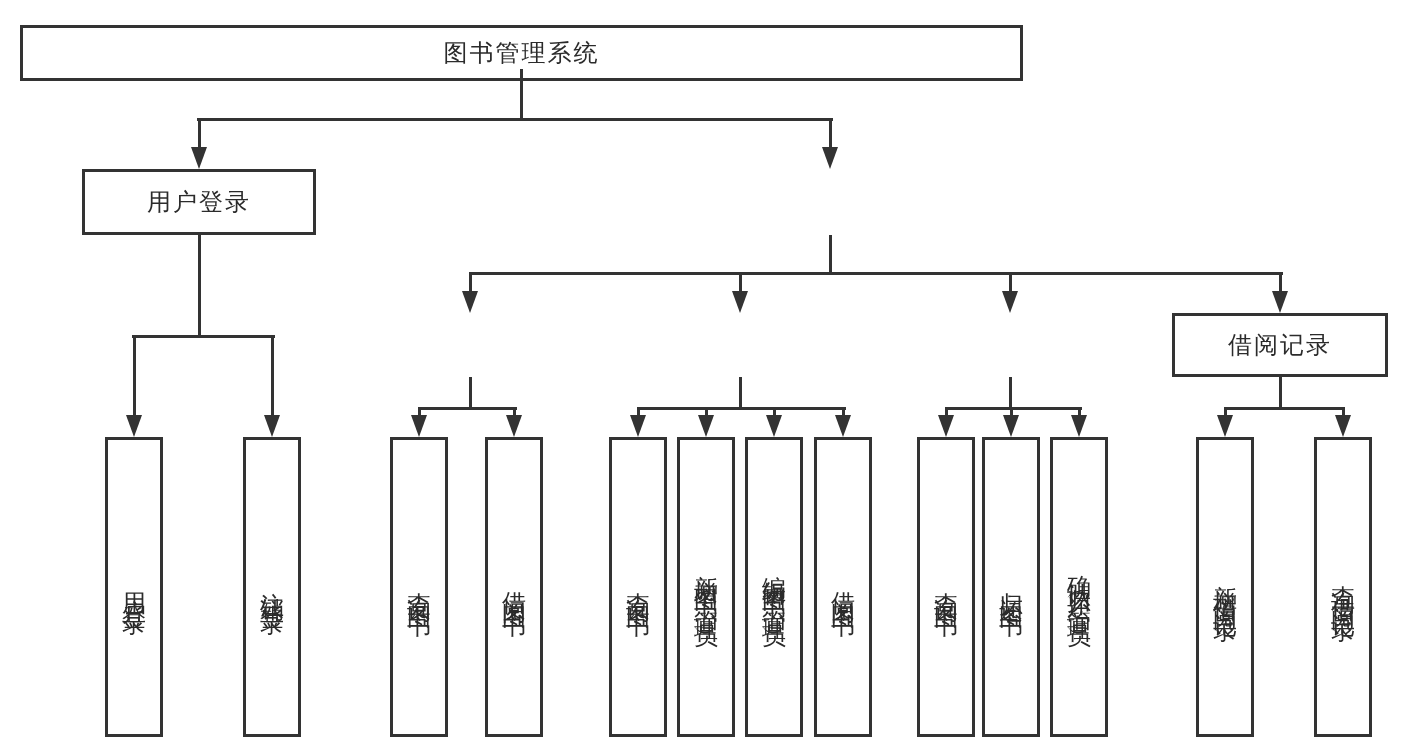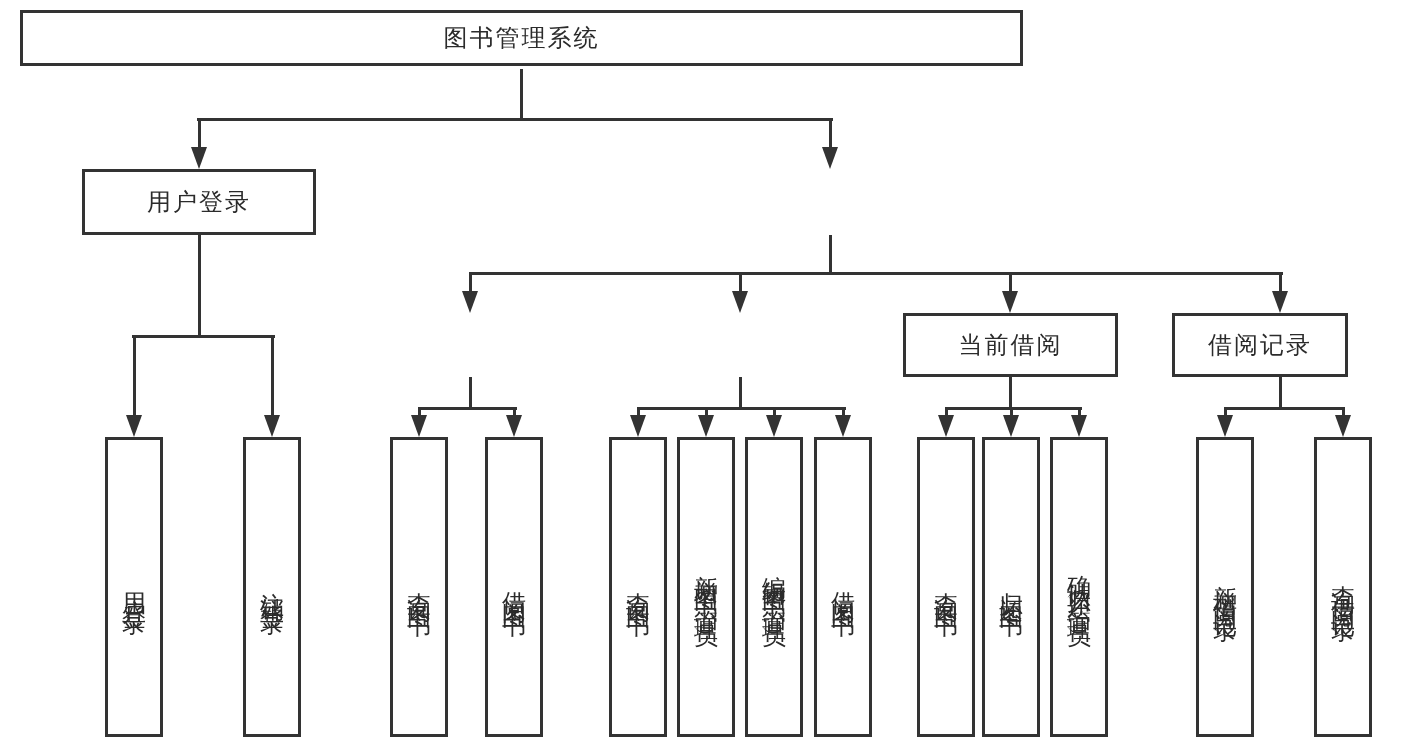--- a/index.html
+++ b/index.html
@@ -28,26 +28,25 @@
   .wm{
     position:absolute;left:1183px;top:714px;
     color:var(--wm,#9e9e9e);font-size:18px;letter-spacing:1px;white-space:nowrap;
   }
 </style>
 </head>
 <body>
 
 <div class="canvas">
 
-  <div class="box" style="left:20px;top:10px;width:1003px;height:56px">图书管理系统</div>
+  <div class="box" style="left:20px;top:25px;width:1003px;height:56px">图书管理系统</div>
 
   <div class="box" style="left:82px;top:169px;width:234px;height:66px">用户登录</div>
 
-  <div class="box" style="left:903px;top:313px;width:215px;height:64px">当前借阅</div>
-  <div class="box" style="left:1172px;top:313px;width:176px;height:64px">借阅记录</div>
+  <div class="box" style="left:1172px;top:313px;width:216px;height:64px">借阅记录</div>
 
   <div class="box v" style="left:105px;top:437px;width:58px;height:300px">用户登录</div>
   <div class="box v" style="left:243px;top:437px;width:58px;height:300px">注销登录</div>
 
   <div class="box v" style="left:390px;top:437px;width:58px;height:300px">查询图书</div>
   <div class="box v" style="left:485px;top:437px;width:58px;height:300px">借阅图书</div>
 
   <div class="box v" style="left:609px;top:437px;width:58px;height:300px">查询图书</div>
   <div class="box v" style="left:677px;top:437px;width:58px;height:300px">新增图书（管理员）</div>
   <div class="box v" style="left:745px;top:437px;width:58px;height:300px">编辑图书（管理员）</div>

